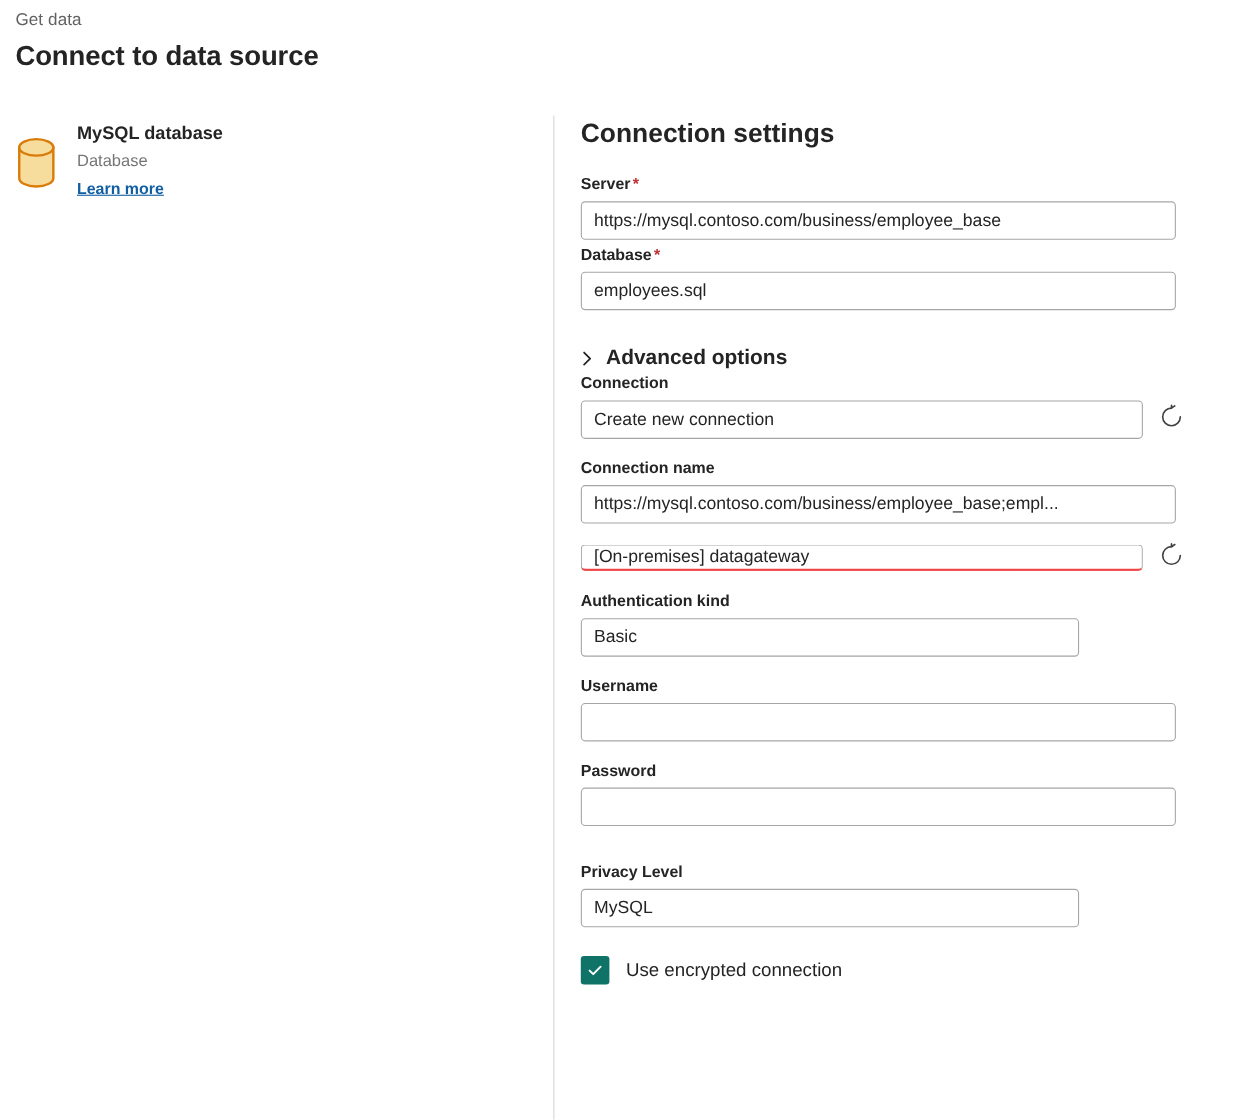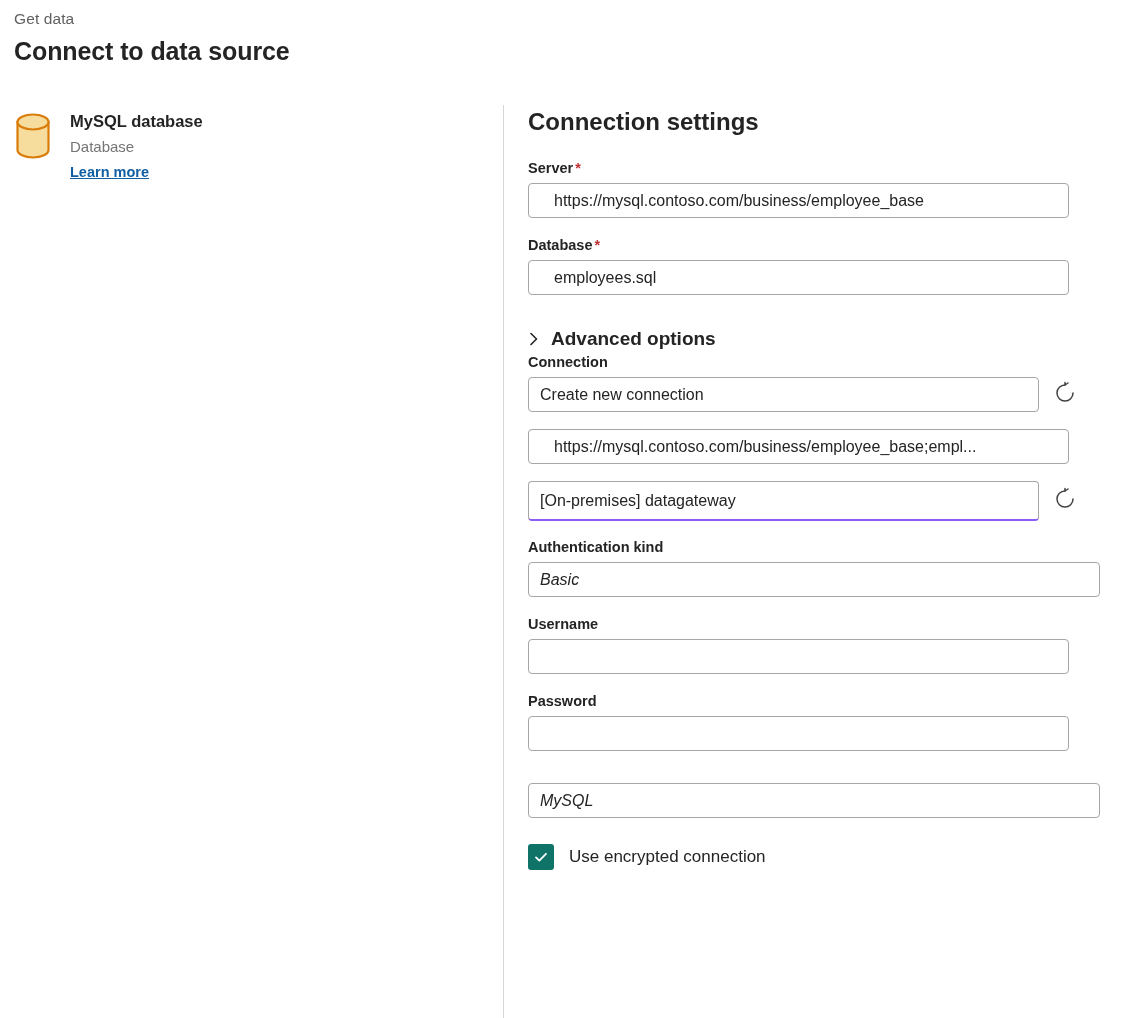--- a/index.html
+++ b/index.html
@@ -53,20 +53,21 @@
   }
 
   
   .source-card {
     position: absolute;
     left: 14px;
     top: 108px;
     width: 430px;
     display: flex;
     gap: 18px;
+    align-items: center;
   }
   .db-icon {
     width: 38px;
     height: 48px;
     flex: 0 0 38px;
     margin-top: 4px;
   }
   .source-text { padding-top: 2px; }
   .source-title {
     font-size: 16.5px;
@@ -132,21 +133,21 @@
 
   .text-input {
     position: relative;
     width: 541px;
     height: 35px;
     border: 1px solid #a6a6a6;
     border-radius: 4px;
     background: #ffffff;
     display: flex;
     align-items: center;
-    padding: 0 25px;
+    padding: 0 11px;
     font-size: 16px;
     color: #242424;
     line-height: 33px;
     white-space: nowrap;
     overflow: hidden;
     cursor: text;
   }
   .text-input.empty { color: #242424; }
 
   .combo {
@@ -158,24 +159,24 @@
     background: #ffffff;
     display: flex;
     align-items: center;
     padding: 0 34px 0 11px;
     font-size: 16px;
     color: #242424;
     white-space: nowrap;
     overflow: hidden;
     cursor: pointer;
   }
-  .combo.wide { width: 572px; font-style: italic; }
+  .combo.wide { width: 453px; }
   .combo.focused {
-    border-bottom: 2px solid #8b5cf6;
-    height: 40px;
+    border-bottom: 2px solid #ef4444;
+    height: 24px;
   }
 
   .refresh-btn {
     width: 28px;
     height: 28px;
     display: flex;
     align-items: center;
     justify-content: center;
     cursor: pointer;
     flex: 0 0 28px;
@@ -253,21 +254,21 @@
 
     <div class="section-head" style="margin-bottom:22px;">Connection settings</div>
 
     <div class="field">
       <span class="field-label">
         <span>Server</span><span class="req-star">*</span>
       </span>
       <div class="text-input" title="https://mysql.contoso.com/business/employee_base">https://mysql.contoso.com/business/employee_base</div>
     </div>
 
-    <div class="field" style="margin-top:17px;">
+    <div class="field" style="margin-top:4px;">
       <span class="field-label">
         <span>Database</span><span class="req-star">*</span>
       </span>
       <div class="text-input">employees.sql</div>
     </div>
 
     <div class="advanced" style="margin-top:31px;">
       <span class="chev-right">
         <svg width="12" height="14" viewBox="0 0 12 14" xmlns="http://www.w3.org/2000/svg">
           <path d="M3 1.5 L8.5 7 L3 12.5" fill="none" stroke="#242424" stroke-width="1.6" stroke-linecap="round" stroke-linejoin="round"></path>
@@ -286,20 +287,21 @@
             <svg width="24" height="24" viewBox="0 0 24 24" xmlns="http://www.w3.org/2000/svg">
               <path d="M12 4 A8 8 0 1 0 20 12" fill="none" stroke="#424242" stroke-width="1.5" stroke-linecap="round"></path>
               <path d="M12 4 L12 1.5 M12 4 L15 2" fill="none" stroke="#424242" stroke-width="1.5" stroke-linecap="round" stroke-linejoin="round"></path>
             </svg>
           </span>
         </div>
       </div>
     </div>
 
     <div class="field" style="margin-top:17px;">
+      <span class="field-label">Connection name</span>
       <div class="text-input">https://mysql.contoso.com/business/employee_base;empl...</div>
     </div>
 
     <div class="field" style="margin-top:17px;">
       <div class="input-row">
         <div class="combo focused">[On-premises] datagateway</div>
         <div class="refresh-btn">
           <span>
             <svg width="24" height="24" viewBox="0 0 24 24" xmlns="http://www.w3.org/2000/svg">
               <path d="M12 4 A8 8 0 1 0 20 12" fill="none" stroke="#424242" stroke-width="1.5" stroke-linecap="round"></path>
@@ -319,20 +321,21 @@
       <span class="field-label">Username</span>
       <div class="text-input empty"></div>
     </div>
 
     <div class="field" style="margin-top:17px;">
       <span class="field-label">Password</span>
       <div class="text-input empty"></div>
     </div>
 
     <div class="field" style="margin-top:32px;">
+      <span class="field-label">Privacy Level</span>
       <div class="combo wide">MySQL</div>
     </div>
 
     <div class="check-row" style="margin-top:26px;">
       <span class="checkbox">
         <svg width="16" height="16" viewBox="0 0 16 16" xmlns="http://www.w3.org/2000/svg">
           <path d="M3 8.4 L6.3 11.6 L13 4.8" fill="none" stroke="#ffffff" stroke-width="1.8" stroke-linecap="round" stroke-linejoin="round"></path>
         </svg>
       </span>
       <span class="check-label">Use encrypted connection</span>

